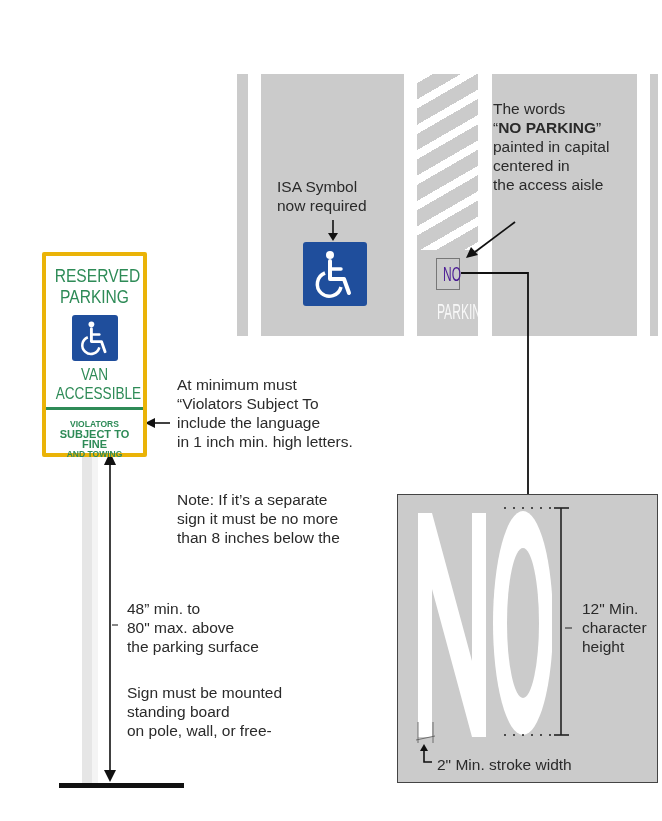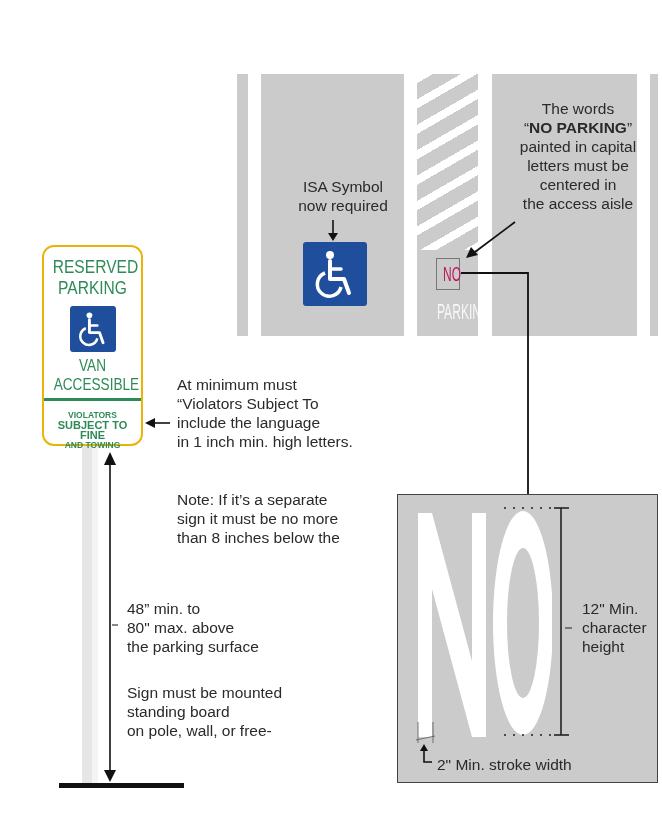--- a/index.html
+++ b/index.html
@@ -4,22 +4,22 @@
 <style>
   html,body{margin:0;padding:0;background:#fff;}
   body{width:662px;height:821px;position:relative;overflow:hidden;font-family:"Liberation Sans",sans-serif;color:#222;}
   .abs{position:absolute;}
   .txt{font-size:15.5px;line-height:19px;color:#2a2a2a;}
   .lot{left:237px;top:74px;width:421px;height:262px;background:#cbcbcb;overflow:hidden;}
   .stripe{position:absolute;top:0;height:262px;background:#fff;}
   .aisle{position:absolute;left:180px;top:0;width:61px;height:262px;
     background:repeating-linear-gradient(150deg,#fff 0 8px,#cbcbcb 8px 22px);}
   .aisle-clear{position:absolute;left:180px;top:176px;width:61px;height:86px;background:#cbcbcb;}
-  .center{text-align:center;padding-left:10px;}
-  .sign{left:42px;top:245px;width:97px;height:197px;border:2px solid #eab308;border-radius:12px;background:#fff;}
+  .center{}
+  .sign{left:42px;top:252px;width:97px;height:197px;border:4px solid #eab308;border-radius:2px;background:#fff;}
   .sign-green{color:#2e8b57;font-family:"Liberation Sans",sans-serif;text-align:center;}
   .isa{background:#1f4e9c;border-radius:3px;}
   .nobox{left:397px;top:494px;width:261px;height:289px;background:#cbcbcb;border:1.5px solid #444;box-sizing:border-box;}
 </style>
 </head>
 <body>
 
 <div class="abs lot">
   <div class="stripe" style="left:11px;width:13px;"></div>
   <div class="stripe" style="left:167px;width:13px;"></div>
@@ -42,26 +42,25 @@
       <path d="M27 19 L27 37 L41 37 L46 51" stroke="#fff" stroke-width="4" fill="none" stroke-linecap="round" stroke-linejoin="round"></path>
       <path d="M27 27 L38 27" stroke="#fff" stroke-width="3.5" fill="none" stroke-linecap="round"></path>
       <path d="M22 31 A12 12 0 1 0 38 45" stroke="#fff" stroke-width="3.5" fill="none"></path>
     </svg>
   </div>
 
   <div class="abs txt center" style="left:256px;top:25px;width:150px;">
     <div>The words</div>
     <div><span>“</span><b>NO PARKING</b><span>”</span></div>
     <div>painted in capital</div>
-    <div>letters must be</div>
     <div>centered in</div>
     <div>the access aisle</div>
   </div>
 
-  <div class="abs" style="left:199px;top:184px;width:24px;height:32px;border:1.5px solid #777;box-sizing:border-box;color:#be185d;font-size:20px;line-height:30px;text-align:center;transform-origin:center;">
+  <div class="abs" style="left:199px;top:184px;width:24px;height:32px;border:1.5px solid #777;box-sizing:border-box;color:#4c1d95;font-size:20px;line-height:30px;text-align:center;transform-origin:center;">
     <span style="display:inline-block;transform:scaleX(0.6);">NO</span>
   </div>
   <div class="abs" style="left:178px;top:224px;width:66px;text-align:center;color:#fff;font-size:22px;line-height:28px;opacity:0.85;">
     <span style="display:inline-block;transform:scaleX(0.55);">PARKING</span>
   </div>
 </div>
 
 <svg class="abs" style="left:0;top:0;" width="662" height="821">
 
   <line x1="515" y1="222" x2="475" y2="252" stroke="#111" stroke-width="1.8"></line>

